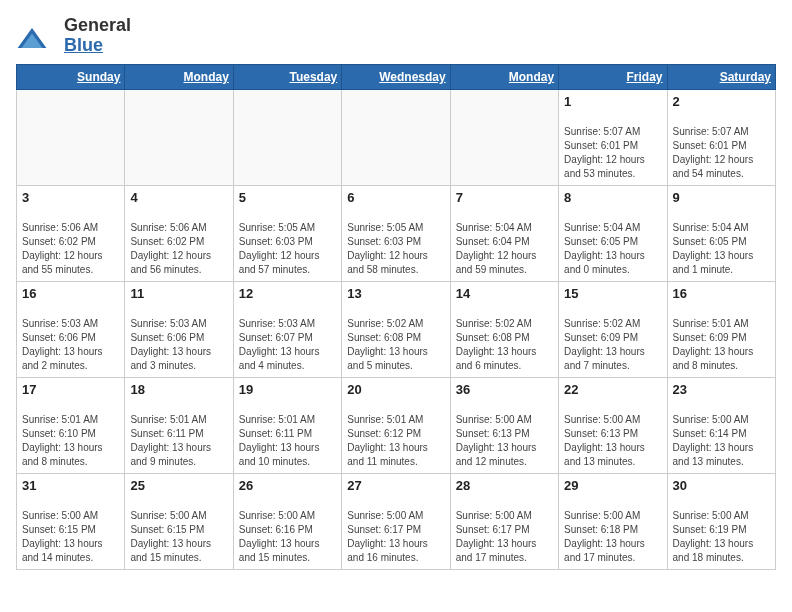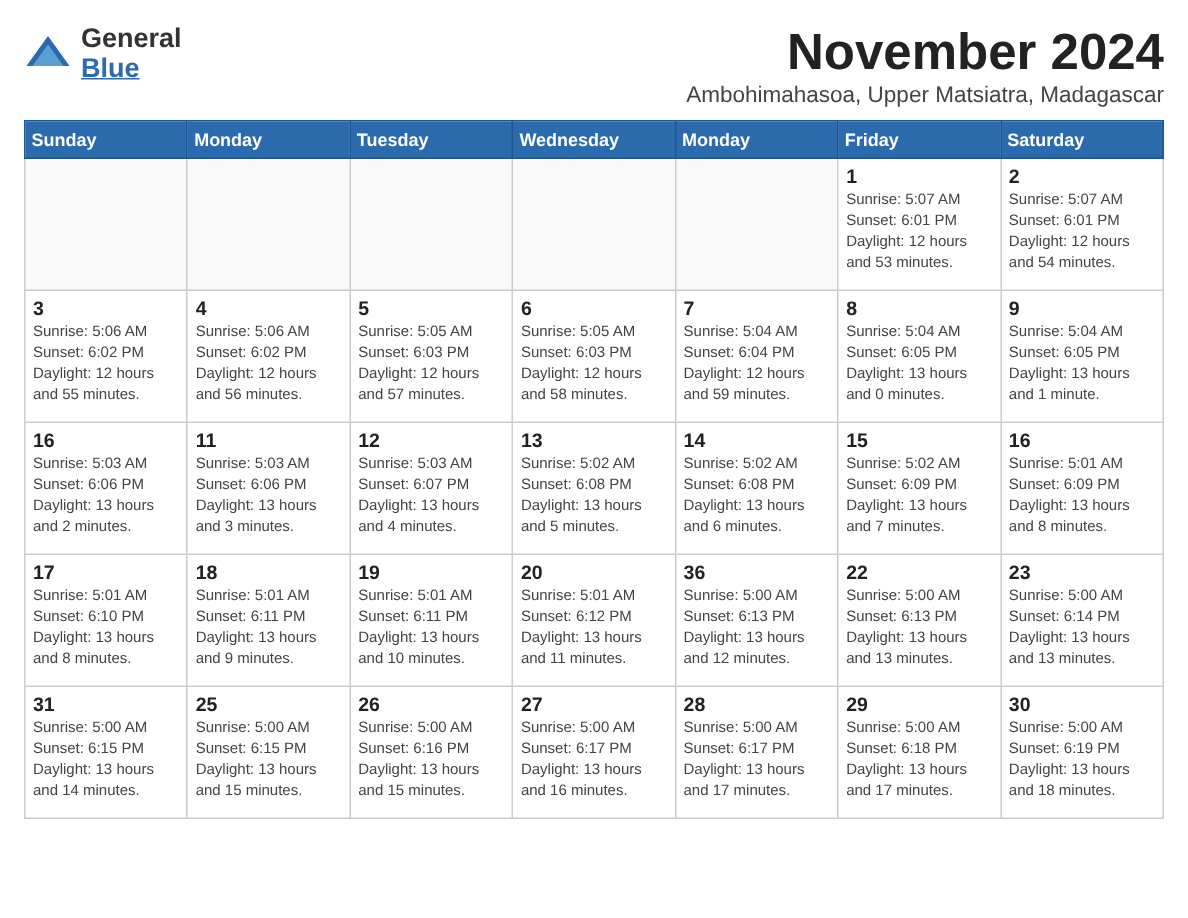--- a/index.html
+++ b/index.html
@@ -12,22 +12,22 @@
       padding: 16px;
     }
     .header-section {
       display: flex;
       align-items: flex-start;
       justify-content: space-between;
       margin-bottom: 8px;
     }
     .logo {
       display: flex;
-      align-items: center;
-      gap: 6px;
+      align-items: flex-end;
+      gap: 16px;
     }
     .logo-text {
       display: flex;
       flex-direction: column;
       font-size: 18px;
       font-weight: bold;
       line-height: 1.1;
     }
     .logo-general { color: #333; }
     .logo-blue { color: #2a6aad; text-decoration: underline; }
@@ -50,23 +50,24 @@
     .calendar {
       width: 100%;
       border-collapse: collapse;
       table-layout: fixed;
       font-size: 10.5px;
     }
     .calendar th {
       background-color: #2a6aad;
       color: #fff;
       padding: 5px 4px;
-      text-align: left;
+      text-align: right;
       font-size: 12px;
       border: 1px solid #1e5490;
+      text-decoration: underline;
     }
     .calendar td {
       border: 1px solid #ccc;
       vertical-align: top;
       padding: 4px 5px;
       height: 88px;
       color: #333;
       background: #fff;
     }
     .calendar td.empty {
@@ -76,39 +77,36 @@
       font-size: 13px;
       font-weight: bold;
       color: #222;
       display: block;
       margin-bottom: 2px;
     }
     .day-info {
       font-size: 10px;
       color: #444;
       line-height: 1.4;
+      margin-top: 16px;
     }
   </style>
 </head>
 <body>
 
 <div class="header-section">
   <div class="logo">
     <svg class="logo-icon" viewBox="0 0 40 40">
       <polygon points="20,5 38,30 2,30" fill="#2a6aad"></polygon>
       <polygon points="20,12 33,30 7,30" fill="#5a9fd4"></polygon>
     </svg>
     <div class="logo-text">
       <span class="logo-general">General</span>
       <span class="logo-blue">Blue</span>
     </div>
-  </div>
-  <div class="title-block">
-    <div class="month-title">November 2024</div>
-    <div class="subtitle">Ambohimahasoa, Upper Matsiatra, Madagascar</div>
   </div>
 </div>
 
 <table class="calendar">
   <thead>
     <tr>
       <th>Sunday</th>
       <th>Monday</th>
       <th>Tuesday</th>
       <th>Wednesday</th>

